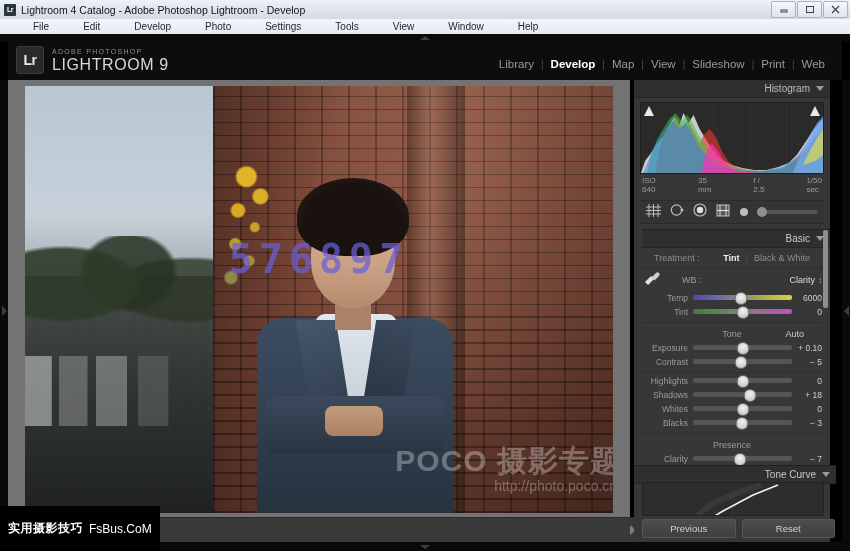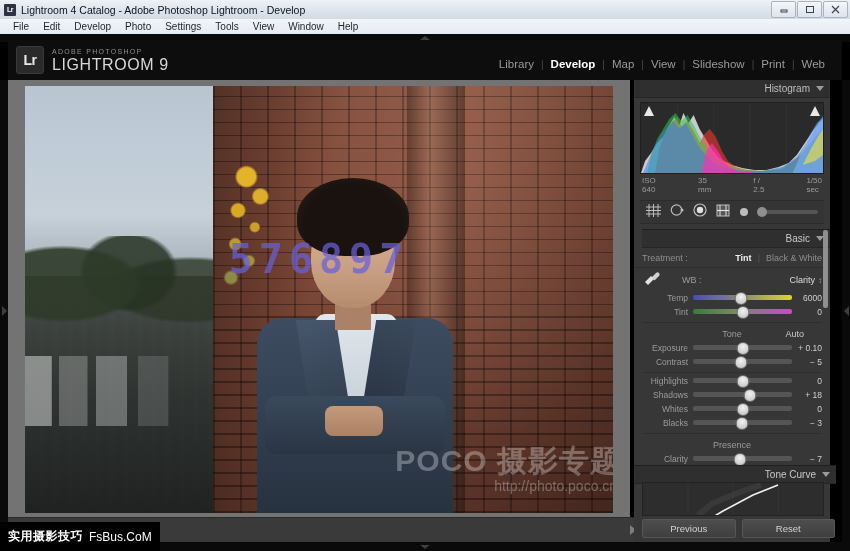--- a/index.html
+++ b/index.html
@@ -38,21 +38,21 @@
   }
   .os-btn svg { display:block; }
 
   .os-menubar {
     position: absolute; left: 0; top: 19px; width: 850px; height: 15px;
     background: linear-gradient(180deg,#f2f5f9,#e6ebf2);
     border-bottom: 1px solid #cfd7e1;
     display: flex; align-items: center; padding-left: 6px;
   }
   .os-menu-item {
-    font-size: 10px; color: #1a2330; padding: 0 7px; line-height: 14px;
+    font-size: 10px; color: #1a2330; padding: 0 7px; line-height: 14px; margin-left: 20px;
   }
 
   
   .lr-root {
     position: absolute; left: 0; top: 34px; width: 850px; height: 517px;
     background: #000;
   }
   .lr-topbar {
     position: absolute; left: 8px; top: 6px; width: 834px; height: 40px;
     background: #0d0d0d;
@@ -279,21 +279,21 @@
   }
 
   .basic-hdr {
     margin-top: 5px; height: 17px; background: #2f2f2f;
     border-top: 1px solid #202020; border-bottom: 1px solid #252525;
     display:flex; align-items:center; justify-content:flex-end; padding-right:6px;
     color:#c8c8c8; font-size: 10px; margin-left: 8px;
   }
   .treat-row {
     display:flex; align-items:center; height: 19px;
-    padding: 0 8px; color:#8d8d8d; font-size: 9px;
+    padding: 0 20px; color:#8d8d8d; font-size: 9px;
     border-bottom:1px solid #2f2f2f;
     gap:12px;
   }
   .treat-label { flex: 0 0 auto; }
   .treat-opts { margin-left:auto; display:flex; align-items:center; gap:6px; }
   .treat-opt { color:#8d8d8d; }
   .treat-opt.active { color:#f0f0f0; font-weight:bold; }
   .treat-div { color:#565656; }
 
   .wb-row {
@@ -369,21 +369,21 @@
   .tri-left { width:0;height:0;border-top:5px solid transparent;border-bottom:5px solid transparent;border-right:5px solid #3d3d3d;}
   .panel-arrow-bottom {
     position:absolute; left:0; bottom:0; width:850px; height:9px;
     background:#0a0a0a; display:flex; align-items:center; justify-content:center;
   }
   .tri-down { width:0;height:0;border-left:5px solid transparent;border-right:5px solid transparent;border-top:4px solid #3d3d3d;}
 
   .fs-watermark {
     position:absolute; left:0; bottom:0; height: 21px;
     background:#000; color:#fff; display:flex; align-items:center;
-    padding: 4px 8px; font-size: 12px; z-index: 40;
+    padding: 12px 8px; font-size: 12px; z-index: 40;
   }
   .fs-cn { font-weight:bold; letter-spacing:0.5px; }
   .fs-en { margin-left:6px; font-size:12px; }
 </style>
 </head>
 <body>
 
 <div id="app">
 
   <div class="os-titlebar">

